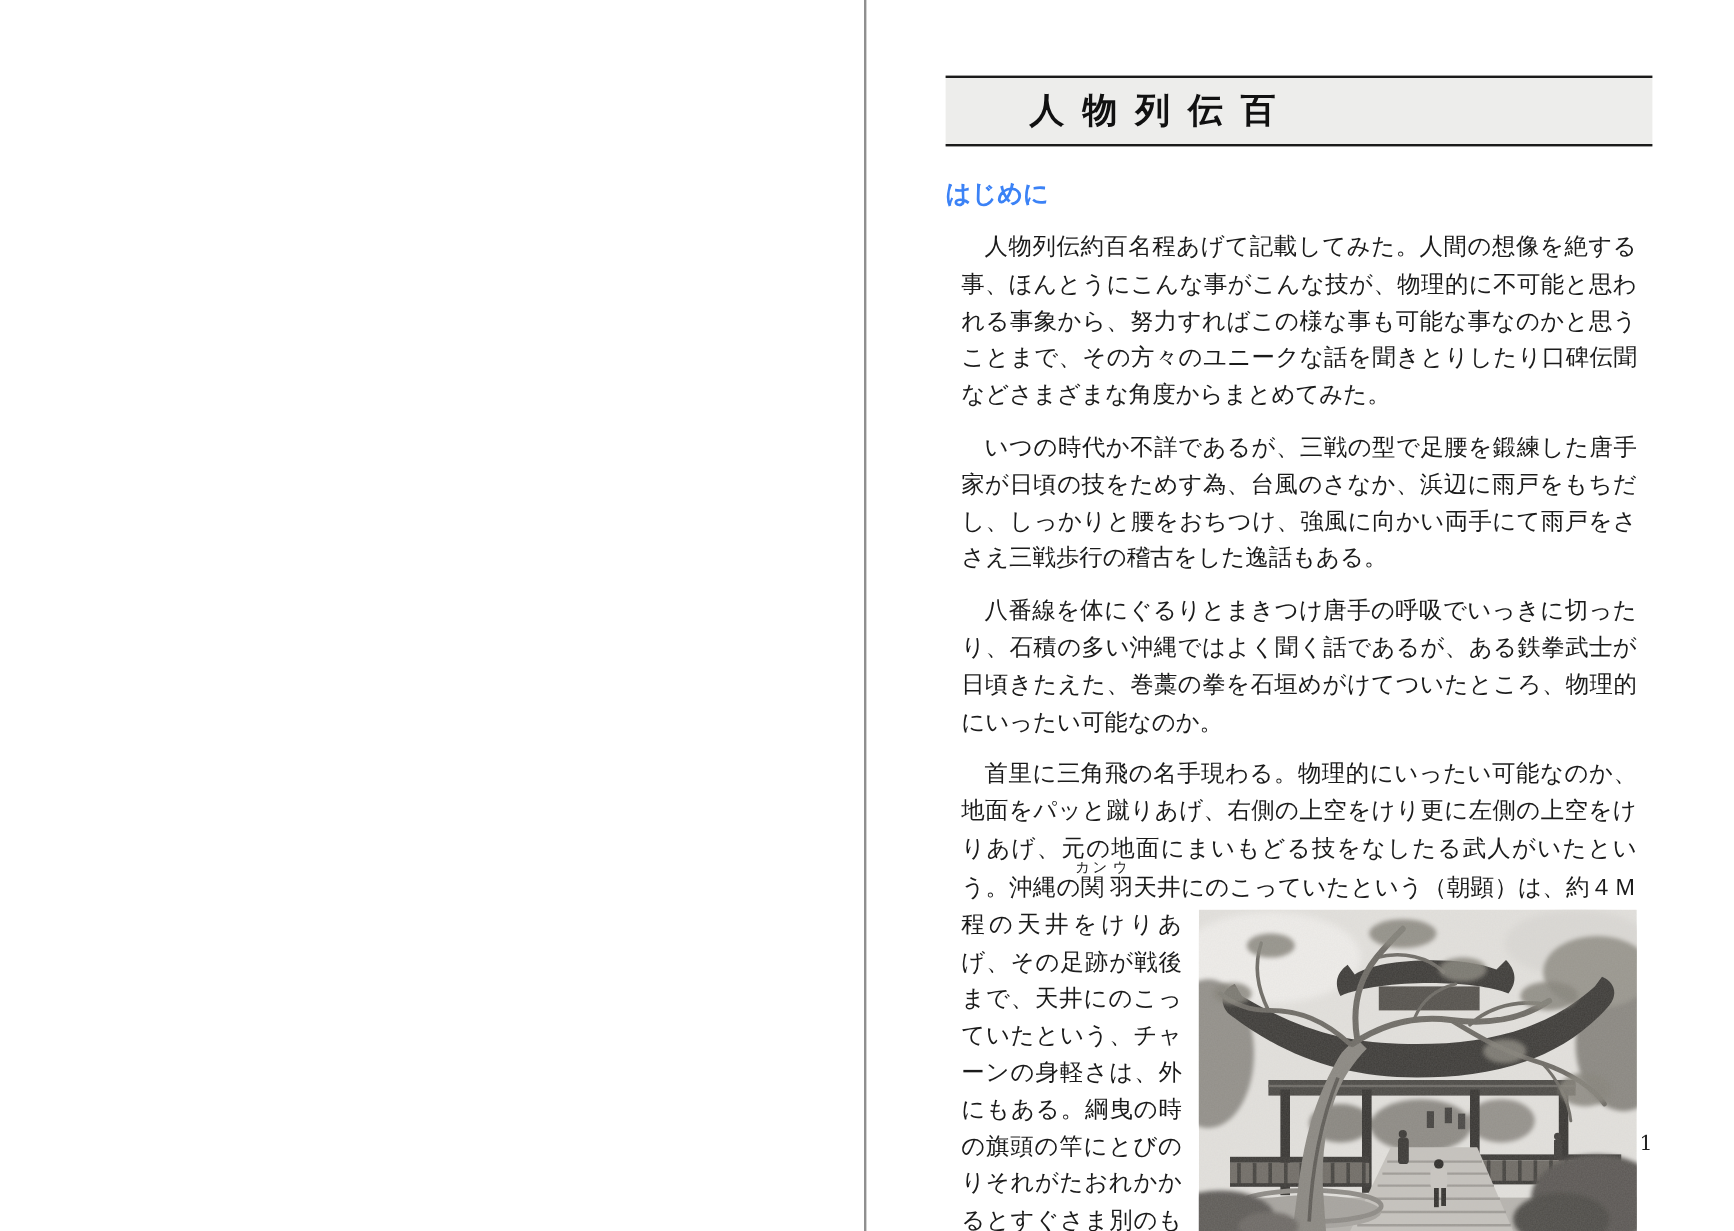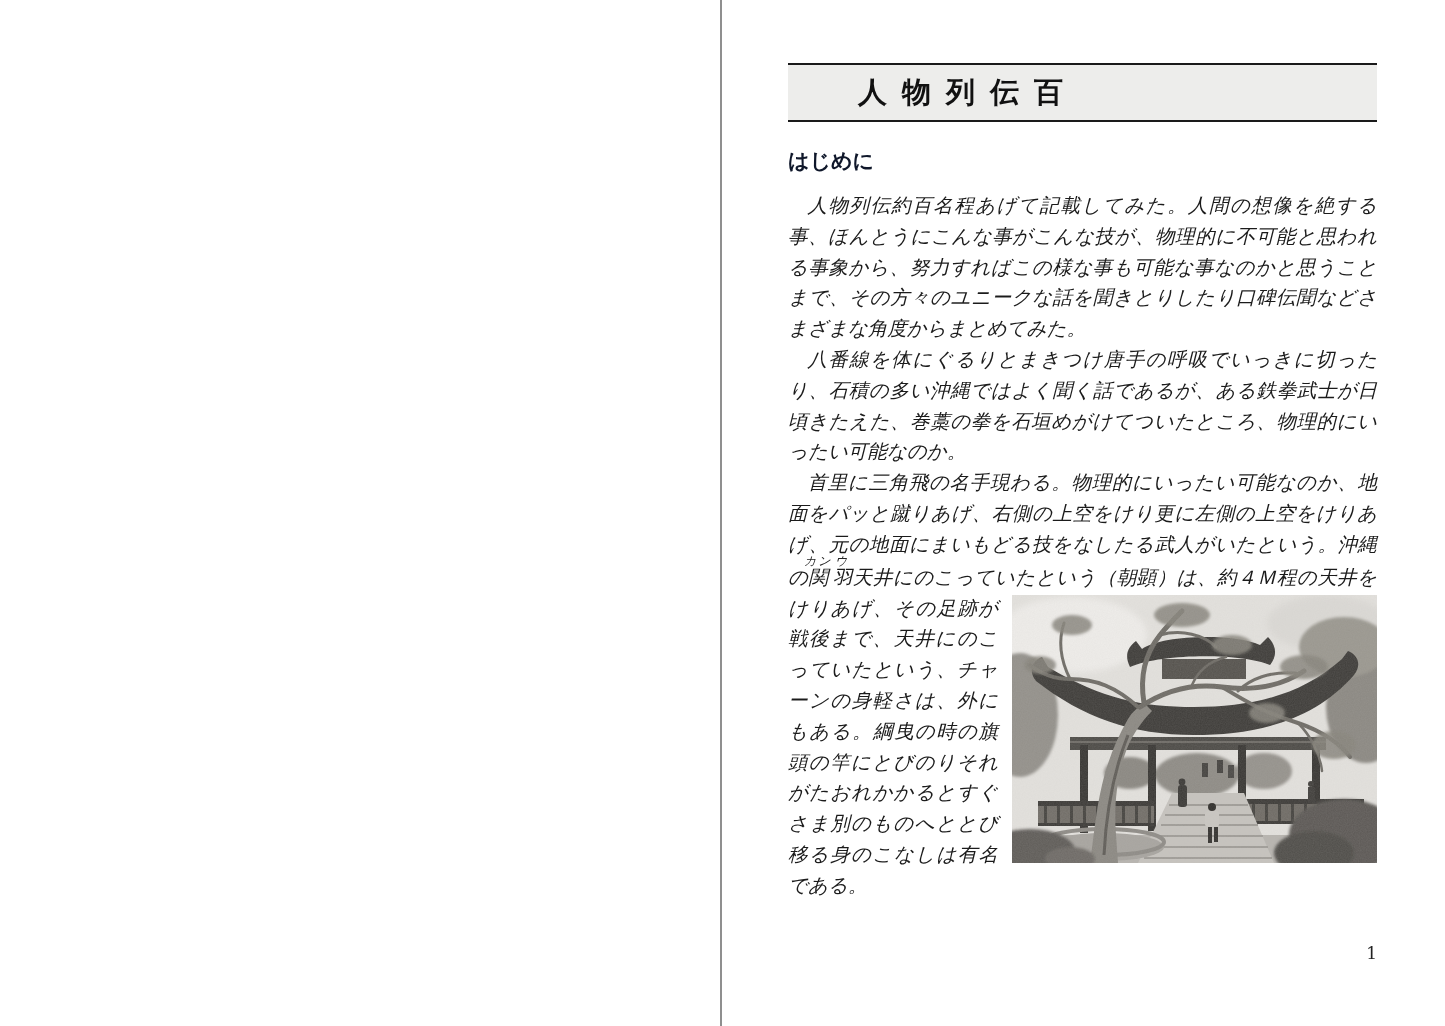--- a/index.html
+++ b/index.html
@@ -48,31 +48,30 @@
     letter-spacing: 15px;
     padding-left: 70px;
     color: #111;
     white-space: nowrap;
   }
   .section-heading {
     font-family: "DejaVu Sans", "Liberation Sans", sans-serif;
     font-weight: bold;
     font-size: 21px;
     margin: 25px 0 16px 0;
-    color: #0f172a;
+    color: #3b82f6;
   }
   .body-text p {
-    margin: 0;
+    margin: 13px;
     font-size: 19.5px;
     line-height: 30.8px;
     text-align: justify;
     text-justify: inter-character;
     text-indent: 1em;
     color: #1b1b1b;
-    font-style: italic;
   }
   ruby rt {
     font-size: 12px;
     letter-spacing: 2px;
     color: #222;
   }
   .figure {
     float: right;
     width: 365px;
     margin: 4px 0 0 14px;
@@ -105,20 +104,21 @@
   <div class="content">
 
     <div class="title-banner">
       <span class="chapter-title">人物列伝百</span>
     </div>
 
     <h2 class="section-heading">はじめに</h2>
 
     <div class="body-text">
       <p>人物列伝約百名程あげて記載してみた。人間の想像を絶する事、ほんとうにこんな事がこんな技が、物理的に不可能と思われる事象から、努力すればこの様な事も可能な事なのかと思うことまで、その方々のユニークな話を聞きとりしたり口碑伝聞などさまざまな角度からまとめてみた。</p>
+      <p>いつの時代か不詳であるが、三戦の型で足腰を鍛練した唐手家が日頃の技をためす為、台風のさなか、浜辺に雨戸をもちだし、しっかりと腰をおちつけ、強風に向かい両手にて雨戸をささえ三戦歩行の稽古をした逸話もある。</p>
       <p>八番線を体にぐるりとまきつけ唐手の呼吸でいっきに切ったり、石積の多い沖縄ではよく聞く話であるが、ある鉄拳武士が日頃きたえた、巻藁の拳を石垣めがけてついたところ、物理的にいったい可能なのか。</p>
       <p><span>首里に三角飛の名手現わる。物理的にいったい可能なのか、地面をパッと蹴りあげ、右側の上空をけり更に左側の上空をけりあげ、元の地面にまいもどる技をなしたる武人がいたという。沖縄の</span><ruby><span>関</span><rt>カン</rt><span>羽</span><rt>ウ</rt></ruby><span>天井にのこっていたという</span><span class="figure">
             <svg width="365" height="268" viewBox="0 0 365 268" xmlns="http://www.w3.org/2000/svg">
         <defs>
           <filter id="soft">
                   <feGaussianBlur stdDeviation="1.6"></feGaussianBlur>
                 </filter>
           <filter id="soft2">
                   <feGaussianBlur stdDeviation="3.2"></feGaussianBlur>
                 </filter>

